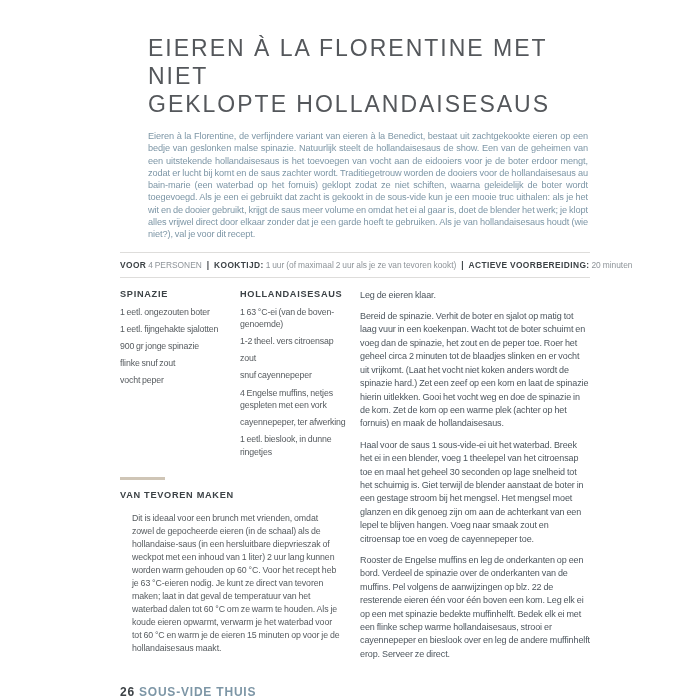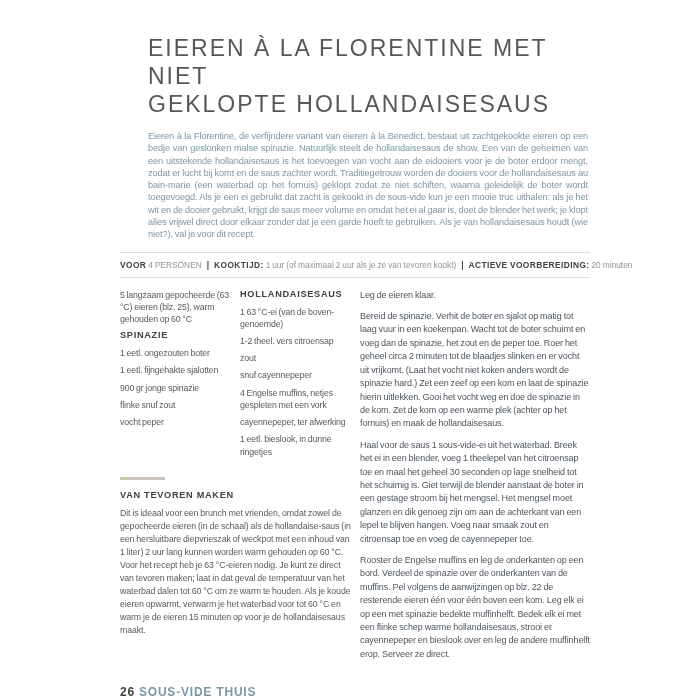--- a/index.html
+++ b/index.html
@@ -46,21 +46,21 @@
   
   .steps p{
     margin:0 0 8px;font-size:9px;line-height:13.4px;color:#4d565e;
     letter-spacing:-0.1px;word-spacing:-0.4px;
   }
 
   
   .make-ahead{margin-top:14px;width:232px;}
   .tan-rule{width:45px;height:3px;background:#cfc5b6;margin:0 0 10px;border:none;}
   .make-ahead p{
-    margin:0;font-size:8.8px;line-height:13px;color:#565b5f;
+    margin:12px;font-size:8.8px;line-height:13px;color:#565b5f;
     letter-spacing:-0.1px;word-spacing:-0.4px;
   }
 
   
   .footer{
     position:absolute;left:120px;top:685px;font-size:12px;letter-spacing:0.8px;
   }
   .footer .pnum{font-weight:bold;color:#3c4246;margin-right:4px;}
   .footer .btitle{font-weight:bold;color:#7d96a6;}
 </style>
@@ -87,21 +87,20 @@
       <span class="m-label">ACTIEVE VOORBEREIDING:</span>
       <span class="m-value">20 minuten</span>
     </div>
 
     <div class="columns">
 
       <div class="left-group">
         <div class="ing-grid">
 
           <div class="ing-col">
-            <p class="ing-item">5 langzaam gepocheerde (63 °C) eieren (blz. 25), warm gehouden op 60 °C</p>
             <h3 class="col-heading spaced-heading">SPINAZIE</h3>
             <p class="ing-item">1 eetl. ongezouten boter</p>
             <p class="ing-item">1 eetl. fijngehakte sjalotten</p>
             <p class="ing-item">900 gr jonge spinazie</p>
             <p class="ing-item">flinke snuf zout</p>
             <p class="ing-item">vocht peper</p>
           </div>
 
           <div class="ing-col">
             <h3 class="col-heading">HOLLANDAISESAUS</h3>

